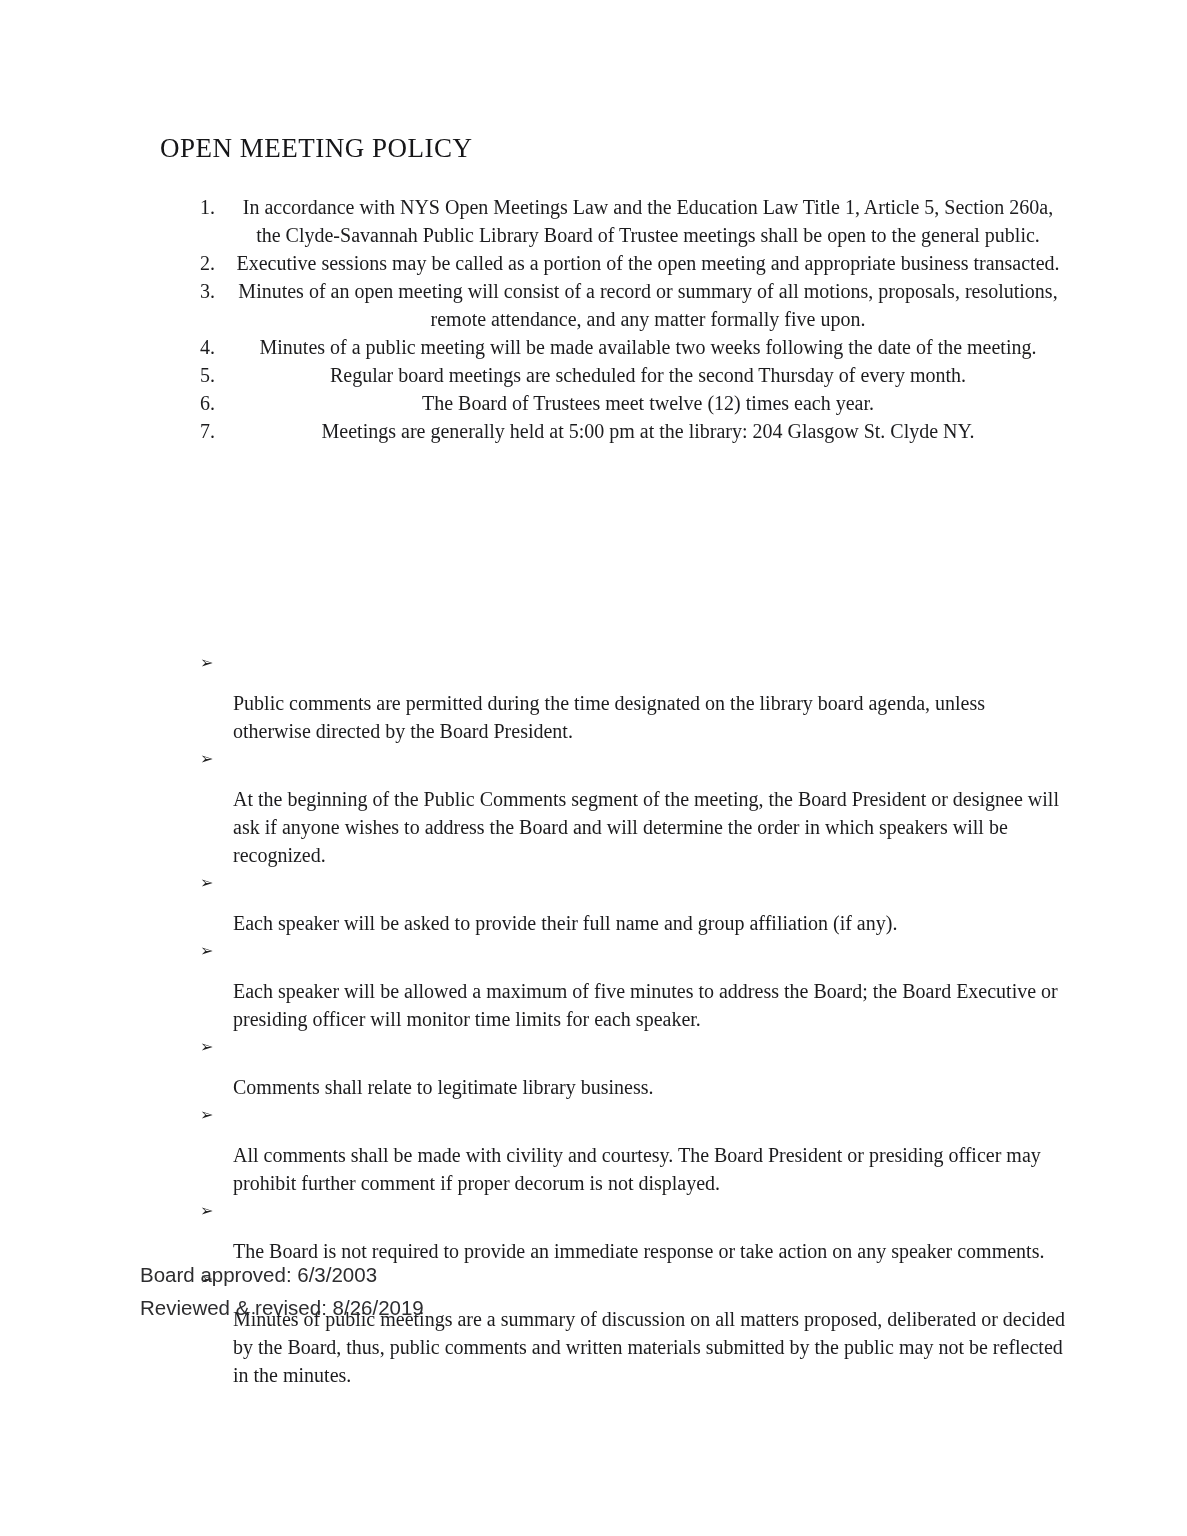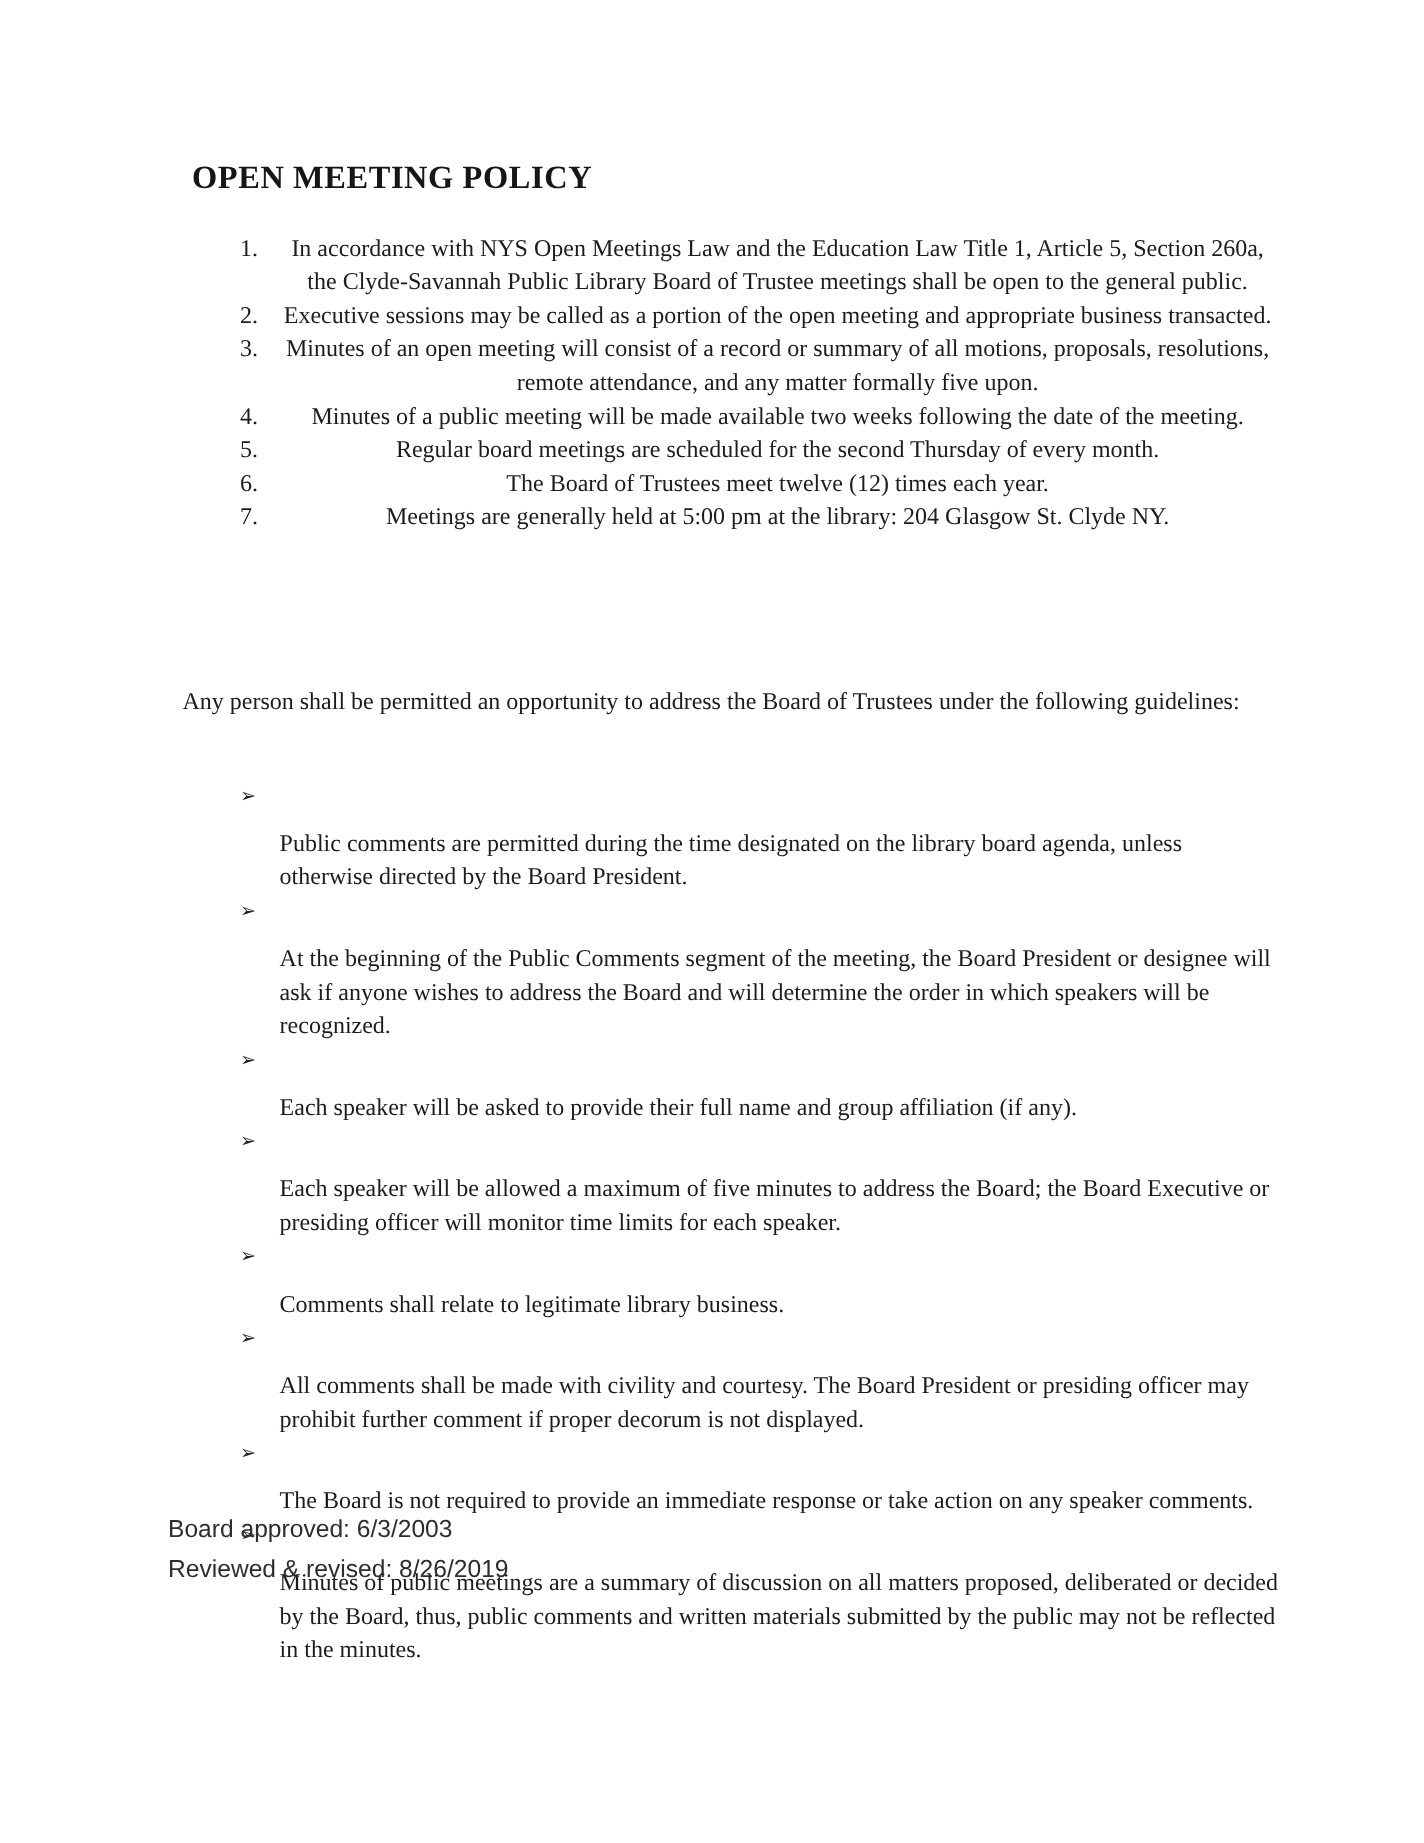--- a/index.html
+++ b/index.html
@@ -15,21 +15,21 @@
     font-family: "Liberation Serif", serif;
     color: #1c1c1e;
     overflow: hidden;
   }
   .title {
     position: absolute;
     left: 160px;
     top: 133px;
     margin: 0;
     font-size: 27px;
-    font-weight: bold;
+    font-weight: normal;
     letter-spacing: 0.5px;
     color: #161618;
   }
   .numbered-list {
     position: absolute;
     left: 200px;
     top: 193px;
     width: 863px;
   }
   .num-item {
@@ -125,21 +125,20 @@
         <span class="num">6.</span>
         <span class="txt">The Board of Trustees meet twelve (12) times each year.</span>
       </div>
 
       <div class="num-item">
         <span class="num">7.</span>
         <span class="txt">Meetings are generally held at 5:00 pm at the library:  204 Glasgow St. Clyde NY.</span>
       </div>
     </div>
 
-  <p class="intro">Any person shall be permitted an opportunity to address the Board of Trustees under the following guidelines:</p>
 
   <div class="bullet-list">
 
       <div class="bullet-item">
         <span class="bullet">➢</span>
         <span class="txt">Public comments are permitted during the time designated on the library board agenda, unless otherwise directed by the Board President.</span>
       </div>
 
       <div class="bullet-item">
         <span class="bullet">➢</span>

